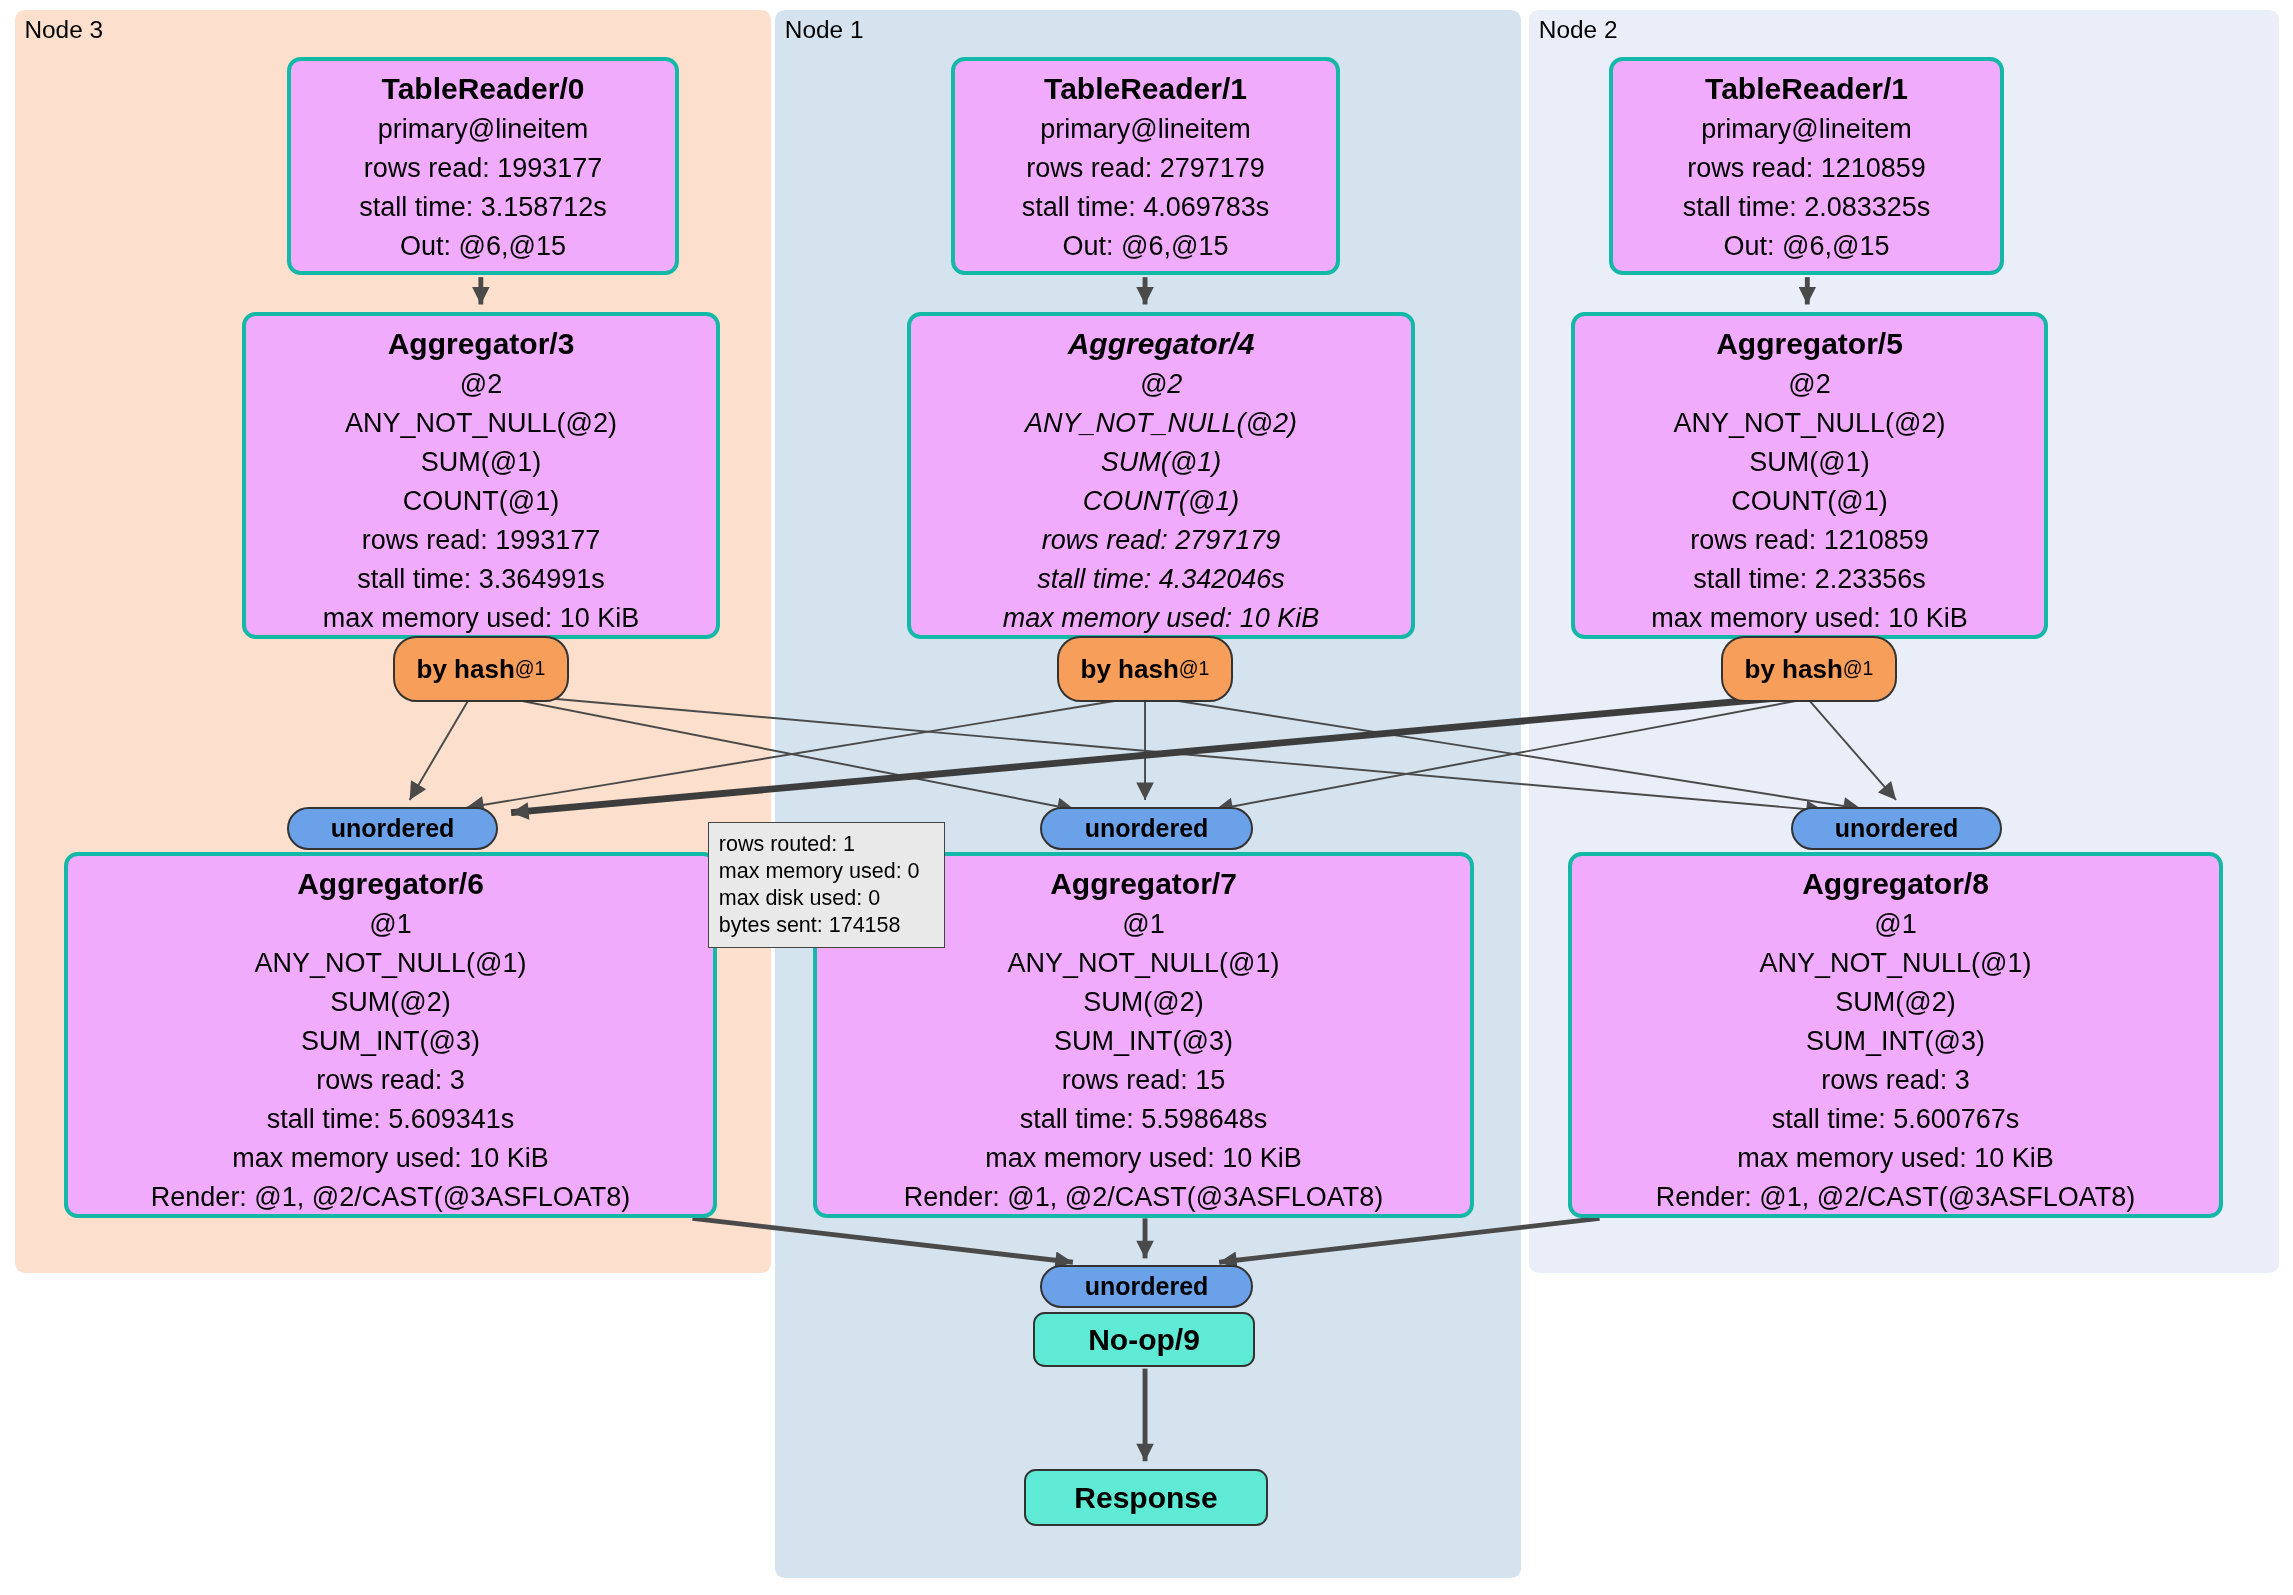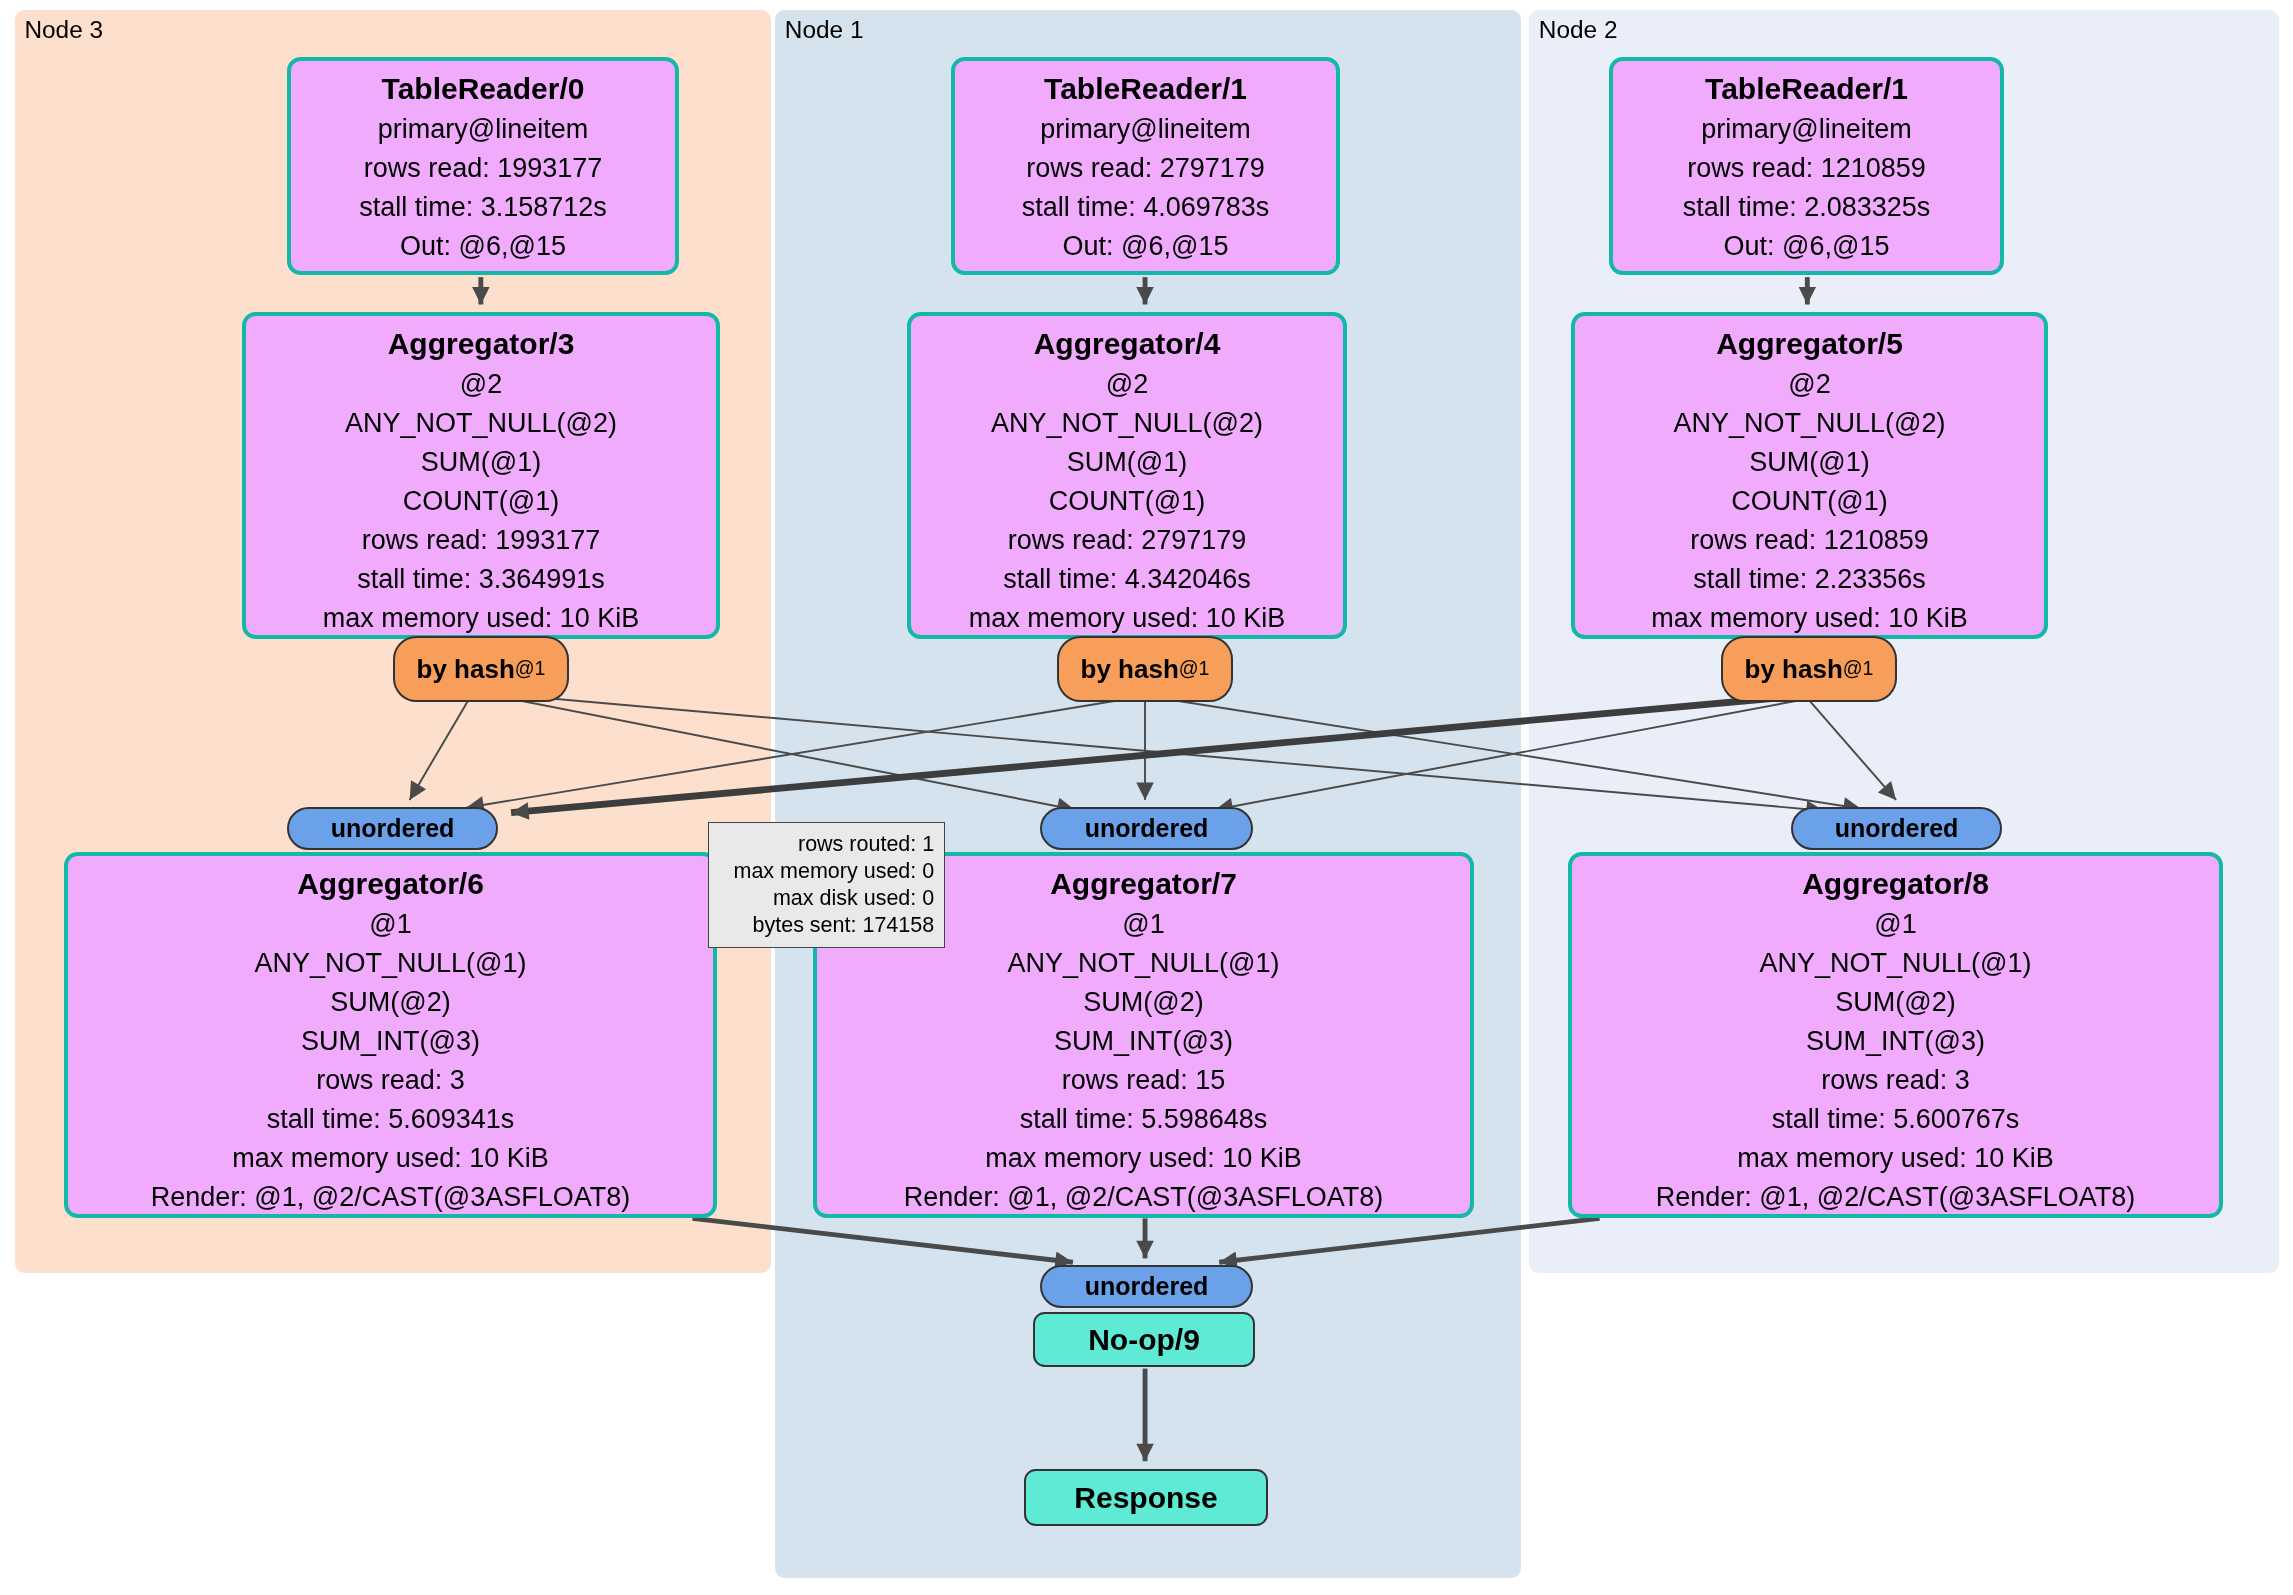--- a/index.html
+++ b/index.html
@@ -19,21 +19,21 @@
         flex-direction:row;align-items:center;justify-content:center;z-index:3;}
   .router{background:#f79e5b;border-radius:23.4px;}
   .router .pill-title{font-weight:bold;font-size:26px;line-height:30px;}
   .router .pill-sub{font-size:19.5px;line-height:23.4px;}
   .sync{background:#6ba1e8;border-radius:23.4px;}
   .sync .sync-label{font-weight:bold;font-size:25px;}
   .small-box{position:absolute;box-sizing:border-box;background:#5eead4;border:2px solid #333;
              border-radius:11.7px;display:flex;align-items:center;justify-content:center;
              font-weight:bold;font-size:30px;z-index:2;}
   .tooltip{position:absolute;box-sizing:border-box;background:#e9e9e9;border:1px solid #444;
-           text-align:right;padding:7.8px 9.8px;z-index:5;}
+           text-align:left;padding:7.8px 9.8px;z-index:5;}
   .tooltip .tline{display:block;font-size:21.5px;line-height:27px;white-space:nowrap;}
 </style>
 </head>
 <body>
 
 <div class="canvas">
 
   <div class="region" style="left:14.6px;top:9.8px;width:756px;height:1263px;background:#fcdfcc;">
     <div class="region-label">Node 3</div>
   </div>
@@ -108,21 +108,21 @@
     <span class="line">Render: @1, @2/CAST(@3ASFLOAT8)</span>
   </div>
 
   <div class="op" style="left:951px;top:57px;width:389px;height:218px;">
     <span class="title">TableReader/1</span>
     <span class="line">primary@lineitem</span>
     <span class="line">rows read: 2797179</span>
     <span class="line">stall time: 4.069783s</span>
     <span class="line">Out: @6,@15</span>
   </div>
-  <div class="op" style="left:907px;top:312px;width:440px;height:327px;">
+  <div class="op" style="left:907px;top:312px;width:508px;height:327px;font-style:italic;">
     <span class="title">Aggregator/4</span>
     <span class="line">@2</span>
     <span class="line">ANY_NOT_NULL(@2)</span>
     <span class="line">SUM(@1)</span>
     <span class="line">COUNT(@1)</span>
     <span class="line">rows read: 2797179</span>
     <span class="line">stall time: 4.342046s</span>
     <span class="line">max memory used: 10 KiB</span>
   </div>
   <div class="pill router" style="left:1057px;top:636px;width:176px;height:66px;">

